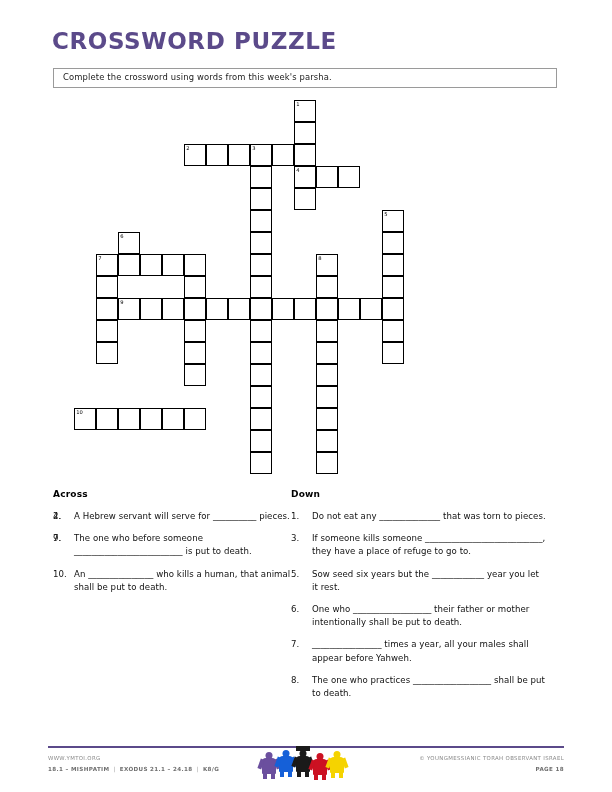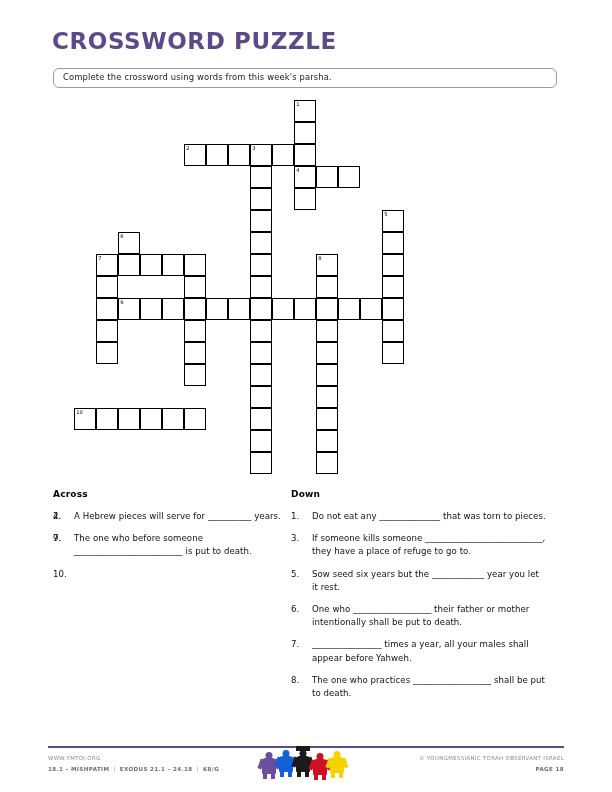--- a/index.html
+++ b/index.html
@@ -37,21 +37,21 @@
   }
 
   
   .instruction-box {
     position: absolute;
     left: 53px;
     top: 68px;
     width: 504px;
     height: 20px;
     border: 1px solid #9a9a9a;
-    border-radius: 6px;
+    border-radius: 0;
     background: #ffffff;
     box-sizing: border-box;
   }
   .instruction-text {
     position: absolute;
     left: 9px;
     top: 3px;
     font-size: 8.4px;
     color: #1a1a1a;
     letter-spacing: 0.15px;
@@ -330,24 +330,24 @@
       <div class="cell" style="left: 316px; top: 430px; width: 22px; height: 22px;"></div>
       <div class="cell" style="left: 250px; top: 452px; width: 22px; height: 22px;"></div>
       <div class="cell" style="left: 316px; top: 452px; width: 22px; height: 22px;"></div>
     </div>
 
   <div class="clues">
     <div class="col-across">
       <div class="clues-heading">Across</div>
       <div id="across-list">
           <div class="clue"><span class="cnum">2.</span></div>
-          <div class="clue"><span class="cnum">4.</span><span>A Hebrew pieces will serve for __________ years.</span></div>
+          <div class="clue"><span class="cnum">4.</span><span>A Hebrew servant will serve for __________ pieces.</span></div>
           <div class="clue"><span class="cnum">7.</span></div>
           <div class="clue"><span class="cnum">9.</span><span>The one who before someone _________________________ is put to death.</span></div>
-          <div class="clue"><span class="cnum">10.</span></div>
+          <div class="clue"><span class="cnum">10.</span><span>An _______________ who kills a human, that animal shall be put to death.</span></div>
         </div>
     </div>
     <div class="col-down">
       <div class="clues-heading">Down</div>
       <div id="down-list">
           <div class="clue"><span class="cnum">1.</span><span>Do not eat any ______________ that was torn to pieces.</span></div>
           <div class="clue"><span class="cnum">3.</span><span>If someone kills someone ___________________________, they have a place of refuge to go to.</span></div>
           <div class="clue"><span class="cnum">5.</span><span>Sow seed six years but the ____________ year you let it rest.</span></div>
           <div class="clue"><span class="cnum">6.</span><span>One who __________________ their father or mother intentionally shall be put to death.</span></div>
           <div class="clue"><span class="cnum">7.</span><span>________________ times a year, all your males shall appear before Yahweh.</span></div>

